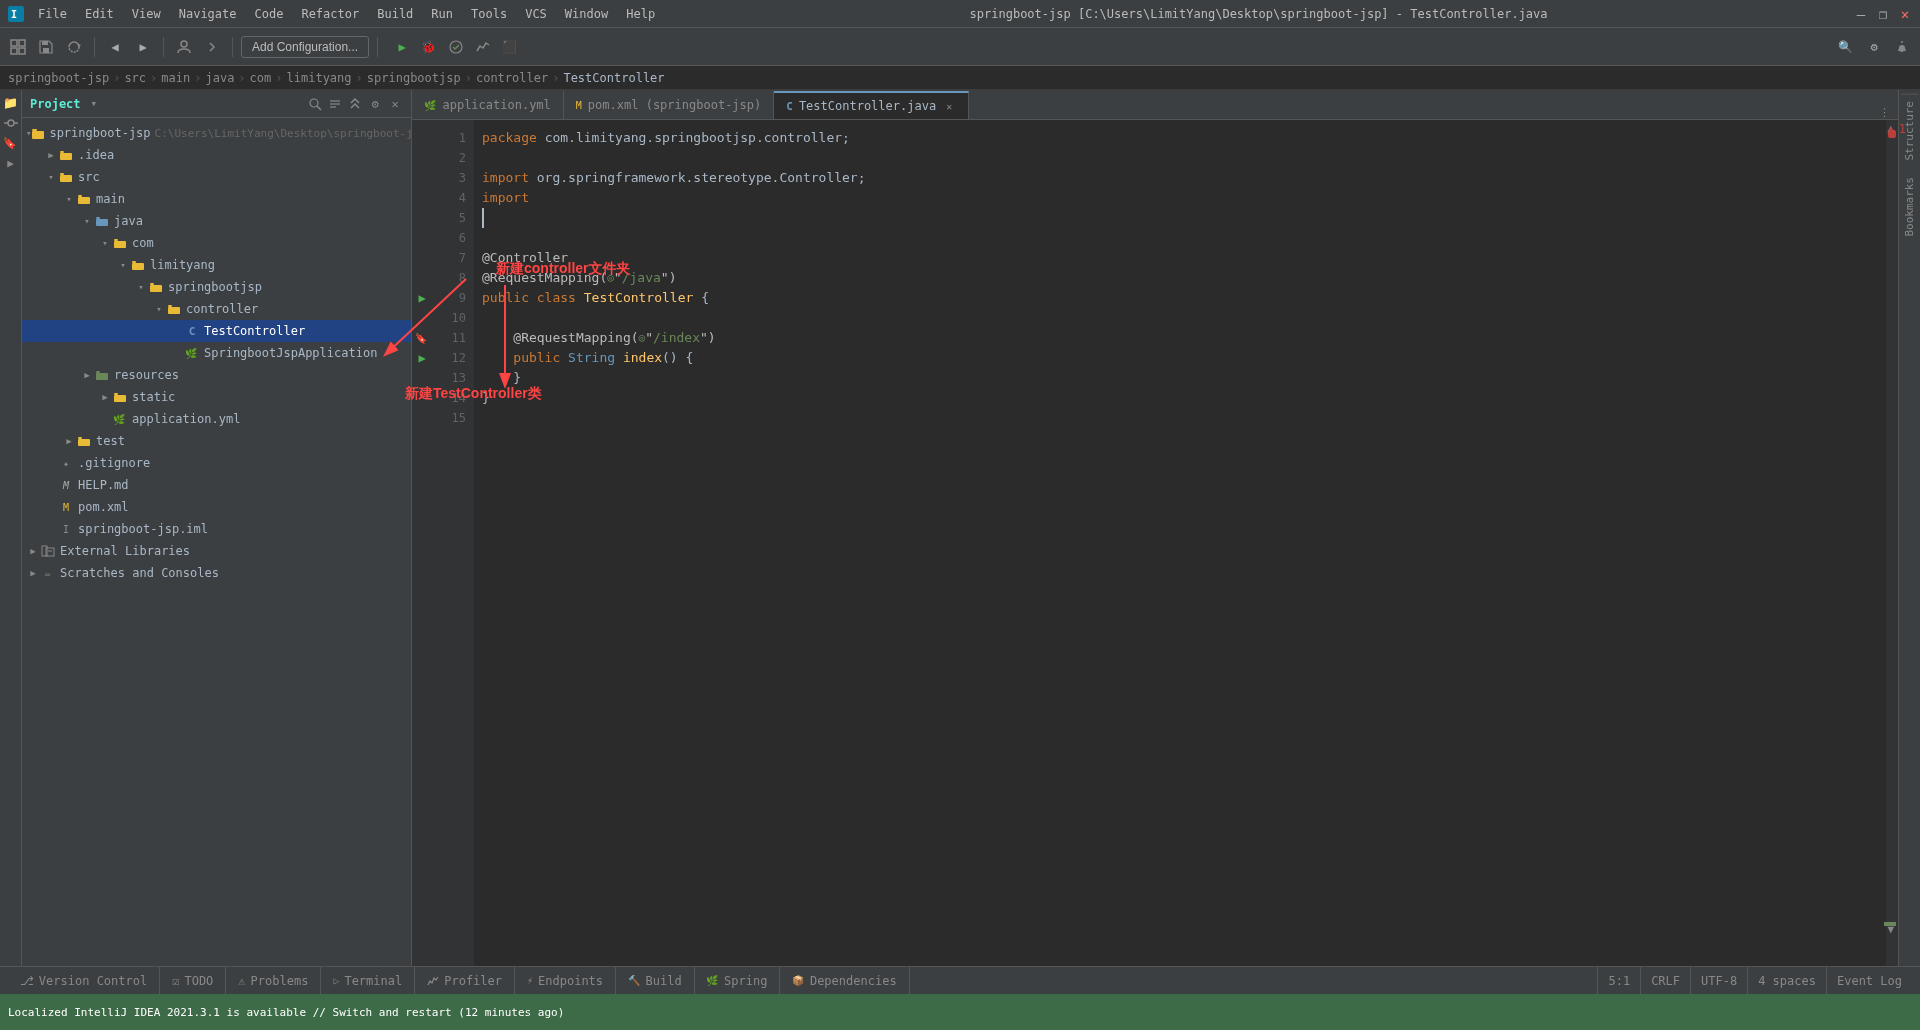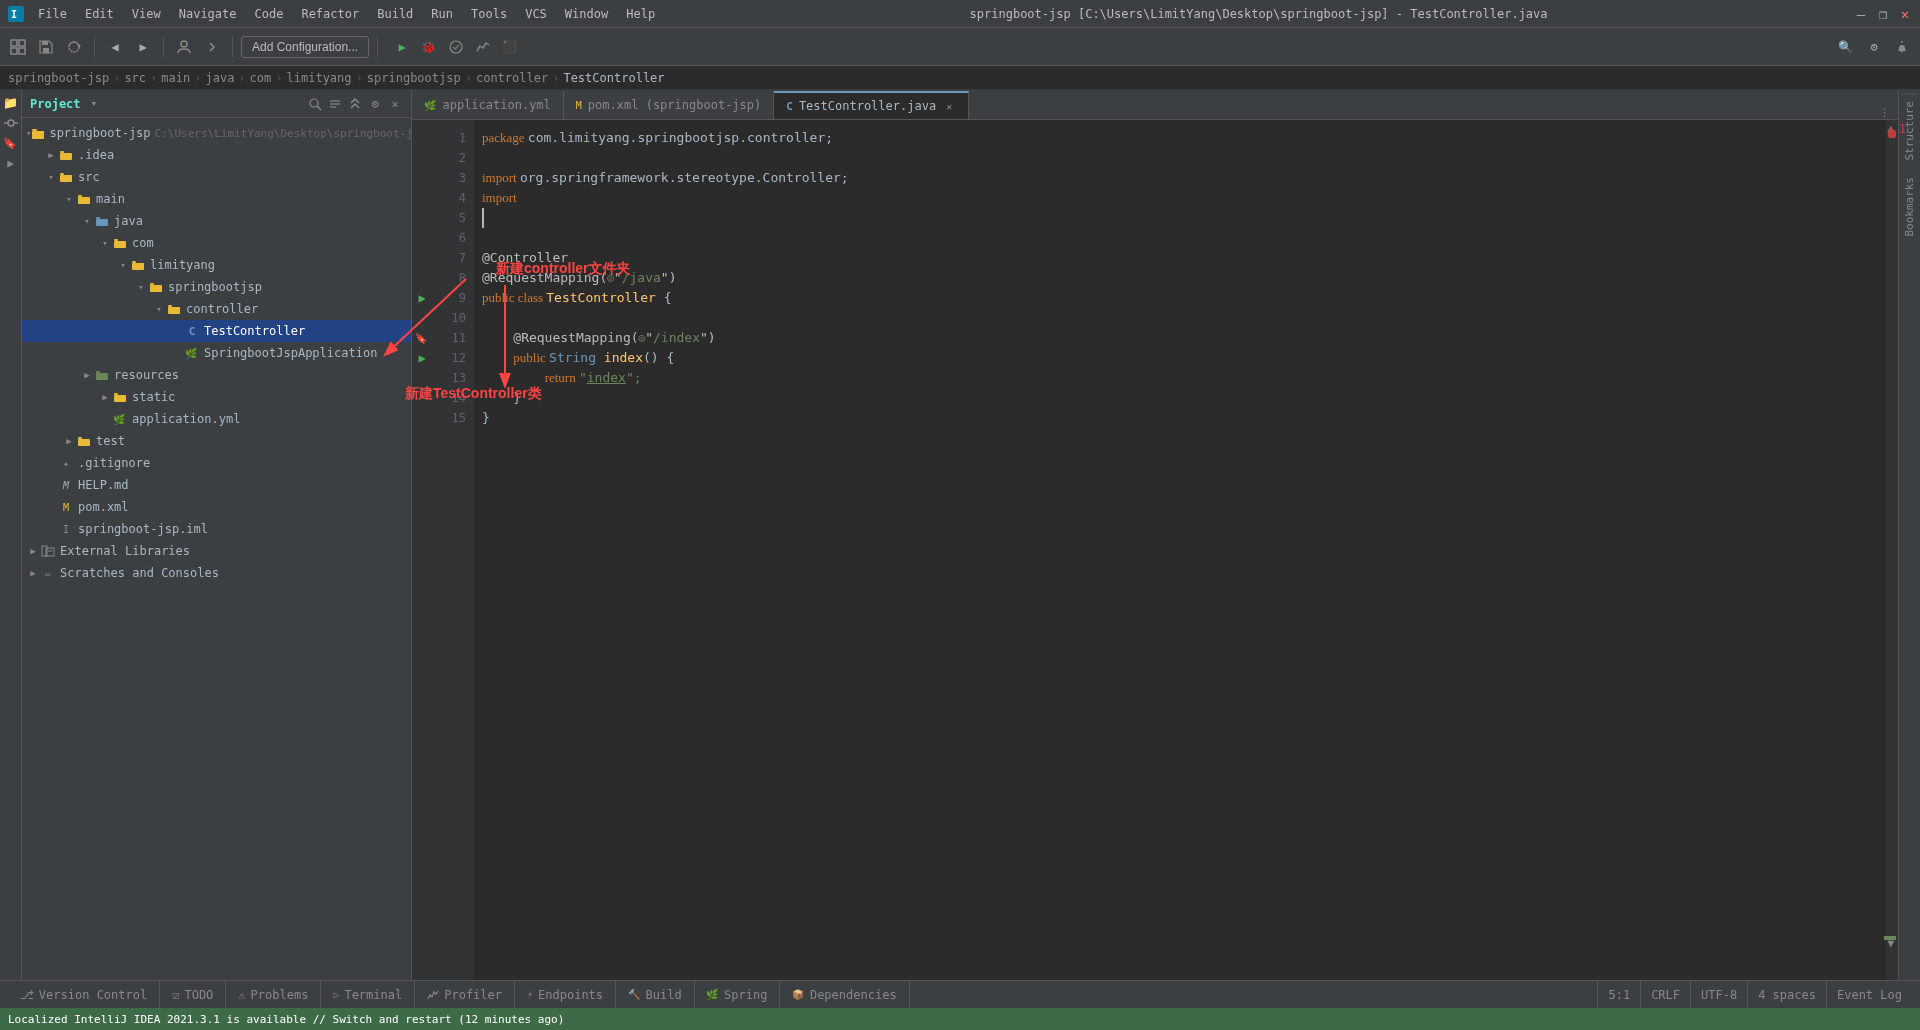--- a/index.html
+++ b/index.html
@@ -302,21 +302,21 @@
       font-size: 13px;
     }
     .code-line {
       height: 20px;
       display: flex;
       align-items: center;
       white-space: pre;
     }
 
     
-    .kw { color: #cc7832; font-family: Liberation Serif, serif; }
+    .kw { color: #cc7832; }
     .str { color: #6a8759; }
     .cls { color: #ffc66d; }
     .method { color: #ffc66d; }
 
     
     #gutter {
       width: 20px;
       background: #313335;
       padding: 8px 0;
     }
@@ -385,21 +385,21 @@
       display: flex;
       align-items: center;
       color: #888;
       font-size: 12px;
       cursor: pointer;
       border-left: 1px solid #555;
     }
 
     
     #status-bar {
-      height: 22px;
+      height: 36px;
       background: #3d6b47;
       display: flex;
       align-items: center;
       padding: 0 8px;
       color: #fff;
       font-size: 11px;
     }
 
     
     ::-webkit-scrollbar { width: 8px; height: 8px; }
@@ -873,23 +873,20 @@
           <span class="kw">public class </span><span class="cls">TestController </span><span>{</span>
         </div>
         <div class="code-line">&nbsp;</div>
         <div class="code-line">
           <span>    </span><span style="color:#bbb">@RequestMapping(</span><span style="color:#6a8759; font-size:11px;">◎</span><span style="color:#bbb">"</span><span style="color:#6a8759">/index</span><span style="color:#bbb">")</span>
         </div>
         <div class="code-line">
           <span>    </span><span class="kw">public </span><span style="color:#6897bb">String </span><span class="method">index</span><span>() {</span>
         </div>
         <div class="code-line">
-          <span>        </span><span class="kw">return </span><span class="str">"<span style="text-decoration:underline">index</span>";</span>
-        </div>
-        <div class="code-line">
           <span>    }</span>
         </div>
         <div class="code-line">
           <span>}</span>
         </div>
       </div>
 
       <div id="right-gutter">
         <div class="right-error-marker"></div>
         <div style="position:absolute; bottom:40px; right:2px; width:100%; height:4px; background:#6a8759;"></div>

